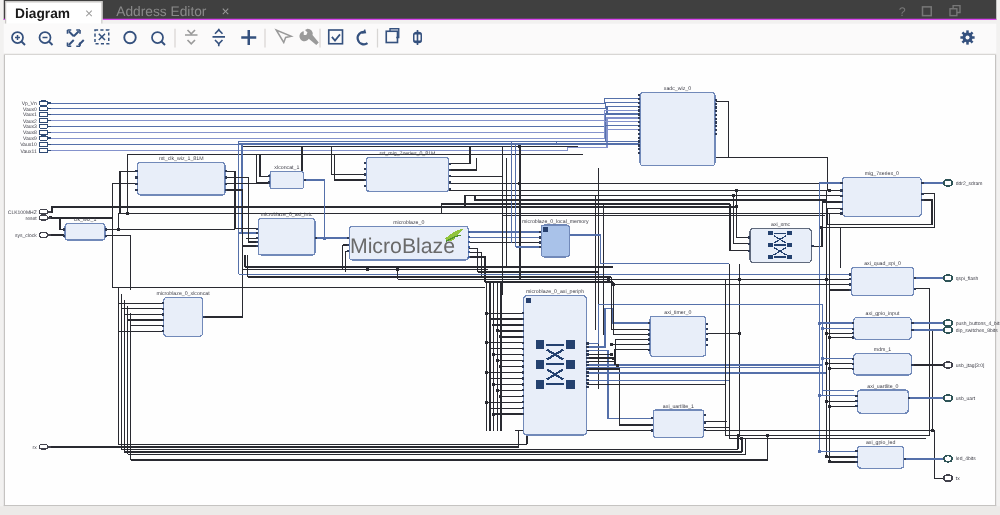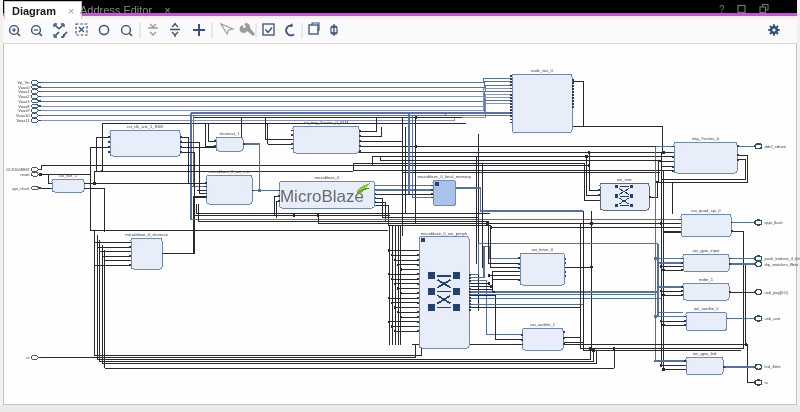--- a/index.html
+++ b/index.html
@@ -1,26 +1,26 @@
 <!DOCTYPE html>
 <html><head><meta charset="utf-8"><style>
 *{margin:0;padding:0;box-sizing:border-box;}
 body{width:800px;height:412px;font-family:"Liberation Sans",sans-serif;background:#f2f1f0;overflow:hidden;}
-.tabbar{position:absolute;left:3px;top:0;right:3px;height:16px;background:#000000;border-bottom:3px solid #d946ef;}
+.tabbar{position:absolute;left:3px;top:0;right:3px;height:16px;background:#404040;border-bottom:1px solid #d946ef;}
 .tab{position:absolute;top:1px;height:18px;line-height:18px;font-size:11px;padding:0 7px;color:#8a8a8a;white-space:nowrap;}
 .tab.active{background:#fff;color:#1a1a1a;font-weight:bold;border:1px solid #c9c7c5;border-bottom:none;}
 .tx{color:#9a9a9a;font-size:11px;margin-left:12px;font-weight:normal;}
 .toolbar{position:absolute;left:3px;top:19px;right:3px;height:25px;background:#fbfafa;border-bottom:1px solid #d8d6d4;}
 .canvas{position:absolute;left:3px;top:44px;right:3px;bottom:7px;background:#fefefe;border:1px solid #c5c3c1;border-top:none;}
 .status{position:absolute;left:0;right:0;bottom:0;height:7px;background:#eceae8;}
 </style></head>
 <body>
 <div class="tabbar">
  <div class="tab active" style="left:1px;">Diagram<span class="tx">×</span></div>
- <div class="tab" style="left:70px;">Address Editor<span class="tx">×</span></div>
+ <div class="tab" style="left:83px;">Address Editor<span class="tx">×</span></div>
 </div>
 <svg style="position:absolute;right:24px;top:3px" width="60" height="12" viewBox="0 0 60 12">
 <text x="3" y="9.5" font-size="10" fill="#777">?</text>
 <rect x="22" y="2.5" width="7" height="7" fill="none" stroke="#777" stroke-width="1.2"></rect>
 <rect x="44" y="4" width="5.5" height="5.5" fill="none" stroke="#777" stroke-width="1.1"></rect>
 <path d="M46.5 4 V1.5 H52 V7 H49.5" fill="none" stroke="#777" stroke-width="1.1"></path>
 </svg>
 <div class="toolbar">
 <svg width="794" height="25" viewBox="0 0 794 25">
 <circle cx="11" cy="11" r="4.4" fill="none" stroke="#35517e" stroke-width="1.4"></circle>

